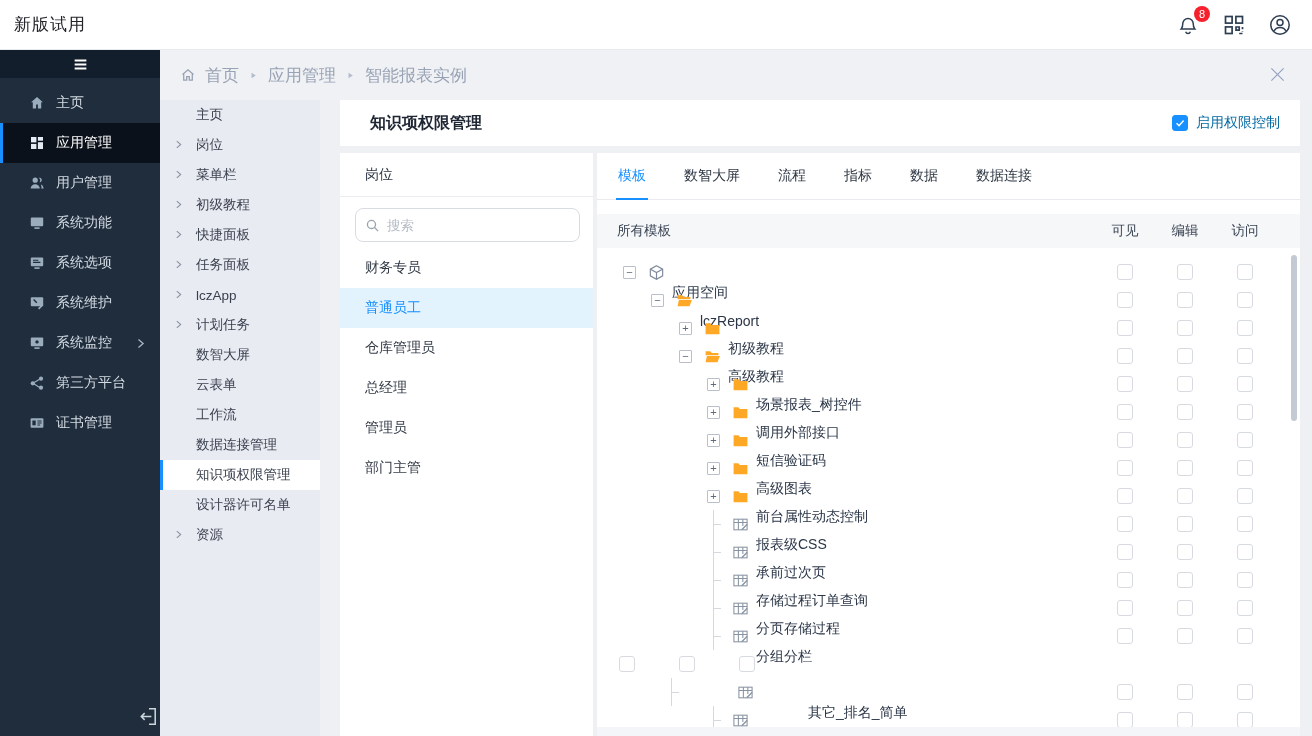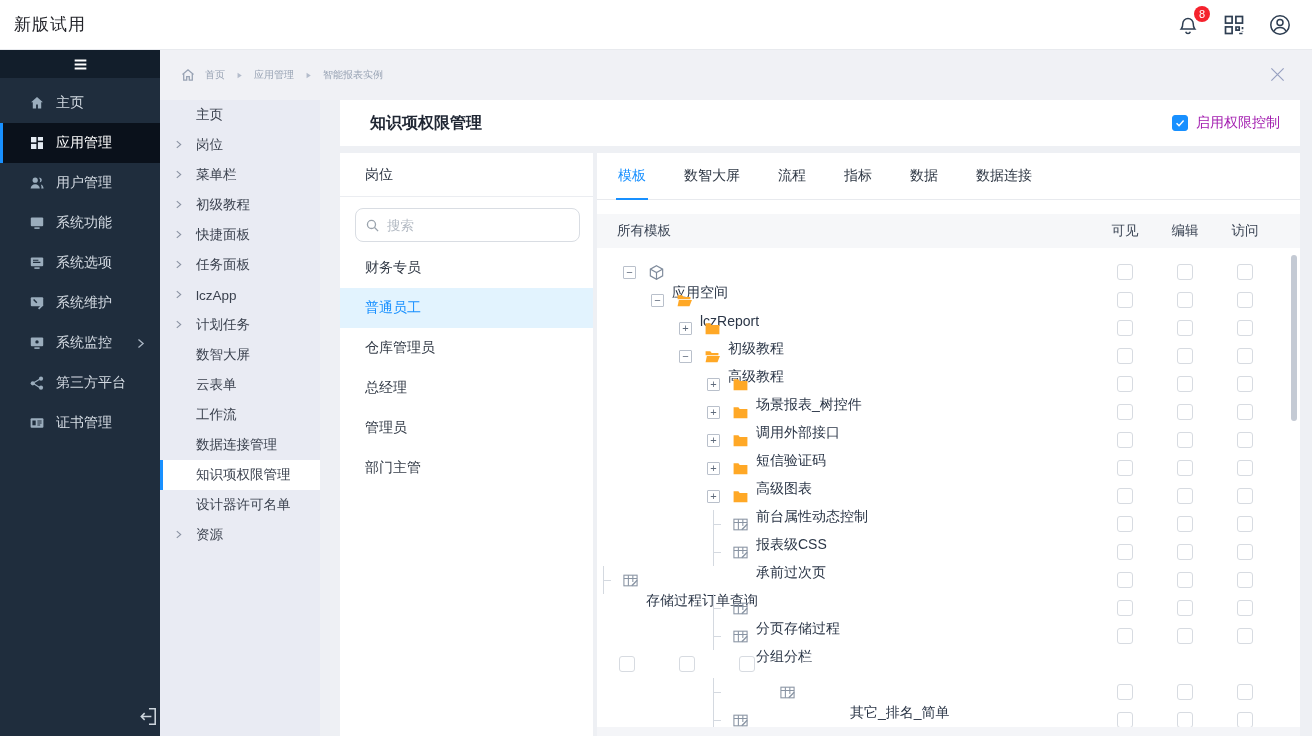--- a/index.html
+++ b/index.html
@@ -48,32 +48,32 @@
     font-size:13.5px; color:#3a414e; cursor:pointer; position:relative; }
   .sub-item .chev { position:absolute; left:13px; top:9px; width:11px; height:11px; color:#8b93a3; }
   .sub-item.selected { background:#fff; }
   .sub-item.selected::before { content:""; position:absolute; left:0; top:0; bottom:0;
     width:3px; background:#1890ff; }
 
   
   .breadcrumb-bar { position:absolute; left:160px; top:50px; width:1152px; height:50px;
     background:#f0f1f5; display:flex; align-items:center; padding-left:20px; }
   .bc-home { width:16px; height:16px; color:#98a3b4; margin-right:9px; cursor:pointer; }
-  .bc-item { font-size:10px; color:#98a3b4; cursor:pointer; }
+  .bc-item { font-size:17px; color:#98a3b4; cursor:pointer; }
   .bc-sep { width:9px; height:9px; color:#b3bccb; margin:0 10px; }
   .close-x { position:absolute; right:24px; top:14px; width:21px; height:21px;
     color:#97a0c0; cursor:pointer; }
 
   
   .title-card { position:absolute; left:340px; top:100px; width:960px; height:46px;
     background:#fff; display:flex; align-items:center; }
   .page-title { margin-left:30px; font-size:16px; font-weight:bold; color:#1f2633; }
   .enable-wrap { position:absolute; right:20px; display:flex; align-items:center;
     gap:8px; cursor:pointer; }
-  .enable-label { font-size:14px; color:#a21caf; }
+  .enable-label { font-size:14px; color:#0369a1; }
 
   .checkbox { width:16px; height:16px; border:1px solid #d7dbe1; border-radius:3px;
     background:#fff; cursor:pointer; flex:none; }
   .checkbox.checked { background:#1890ff; border-color:#1890ff; padding:1px; }
 
   .content-card { position:absolute; left:340px; top:153px; width:960px; bottom:0;
     background:#fff; display:flex; overflow:hidden; }
 
   
   .left-panel { width:257px; flex:none; border-right:4px solid #eef0f4; }
@@ -674,21 +674,21 @@
             </div>
             <div class="cb-wrap">
               <span class="checkbox"></span>
             </div>
             <div class="cb-wrap">
               <span class="checkbox"></span>
             </div>
           </div>
         </div>
         <div class="tree-row">
-          <div class="tr-left" style=" font-family: Liberation Serif, serif;">
+          <div class="tr-left" style="padding-left: 110px; font-family: Liberation Serif, serif;">
             <div class="linker">
               <span class="v"></span>
               <span class="h"></span>
             </div>
             <span class="t-icon c-report">
               <svg viewBox="0 0 16 16" fill="none" stroke="currentColor" stroke-width="1">
                 <rect x="1.8" y="3" width="12.4" height="10"></rect>
                 <path d="M1.8 6.2h12.4M6 3v10M10.2 3v6.3"></path>
                 <path d="M9.2 12.9 14.3 7.8" stroke-width="1.3"></path>
               </svg>
@@ -768,21 +768,21 @@
             </div>
             <div class="cb-wrap">
               <span class="checkbox"></span>
             </div>
             <div class="cb-wrap">
               <span class="checkbox"></span>
             </div>
           </div>
         </div>
         <div class="tree-row">
-          <div class="tr-left" style="padding-left: 110px; gap: 47px;">
+          <div class="tr-left" style="padding-left: 68px; gap: 47px;">
             <div class="linker">
               <span class="v"></span>
               <span class="h"></span>
             </div>
             <span class="t-icon c-report">
               <svg viewBox="0 0 16 16" fill="none" stroke="currentColor" stroke-width="1">
                 <rect x="1.8" y="3" width="12.4" height="10"></rect>
                 <path d="M1.8 6.2h12.4M6 3v10M10.2 3v6.3"></path>
                 <path d="M9.2 12.9 14.3 7.8" stroke-width="1.3"></path>
               </svg>

